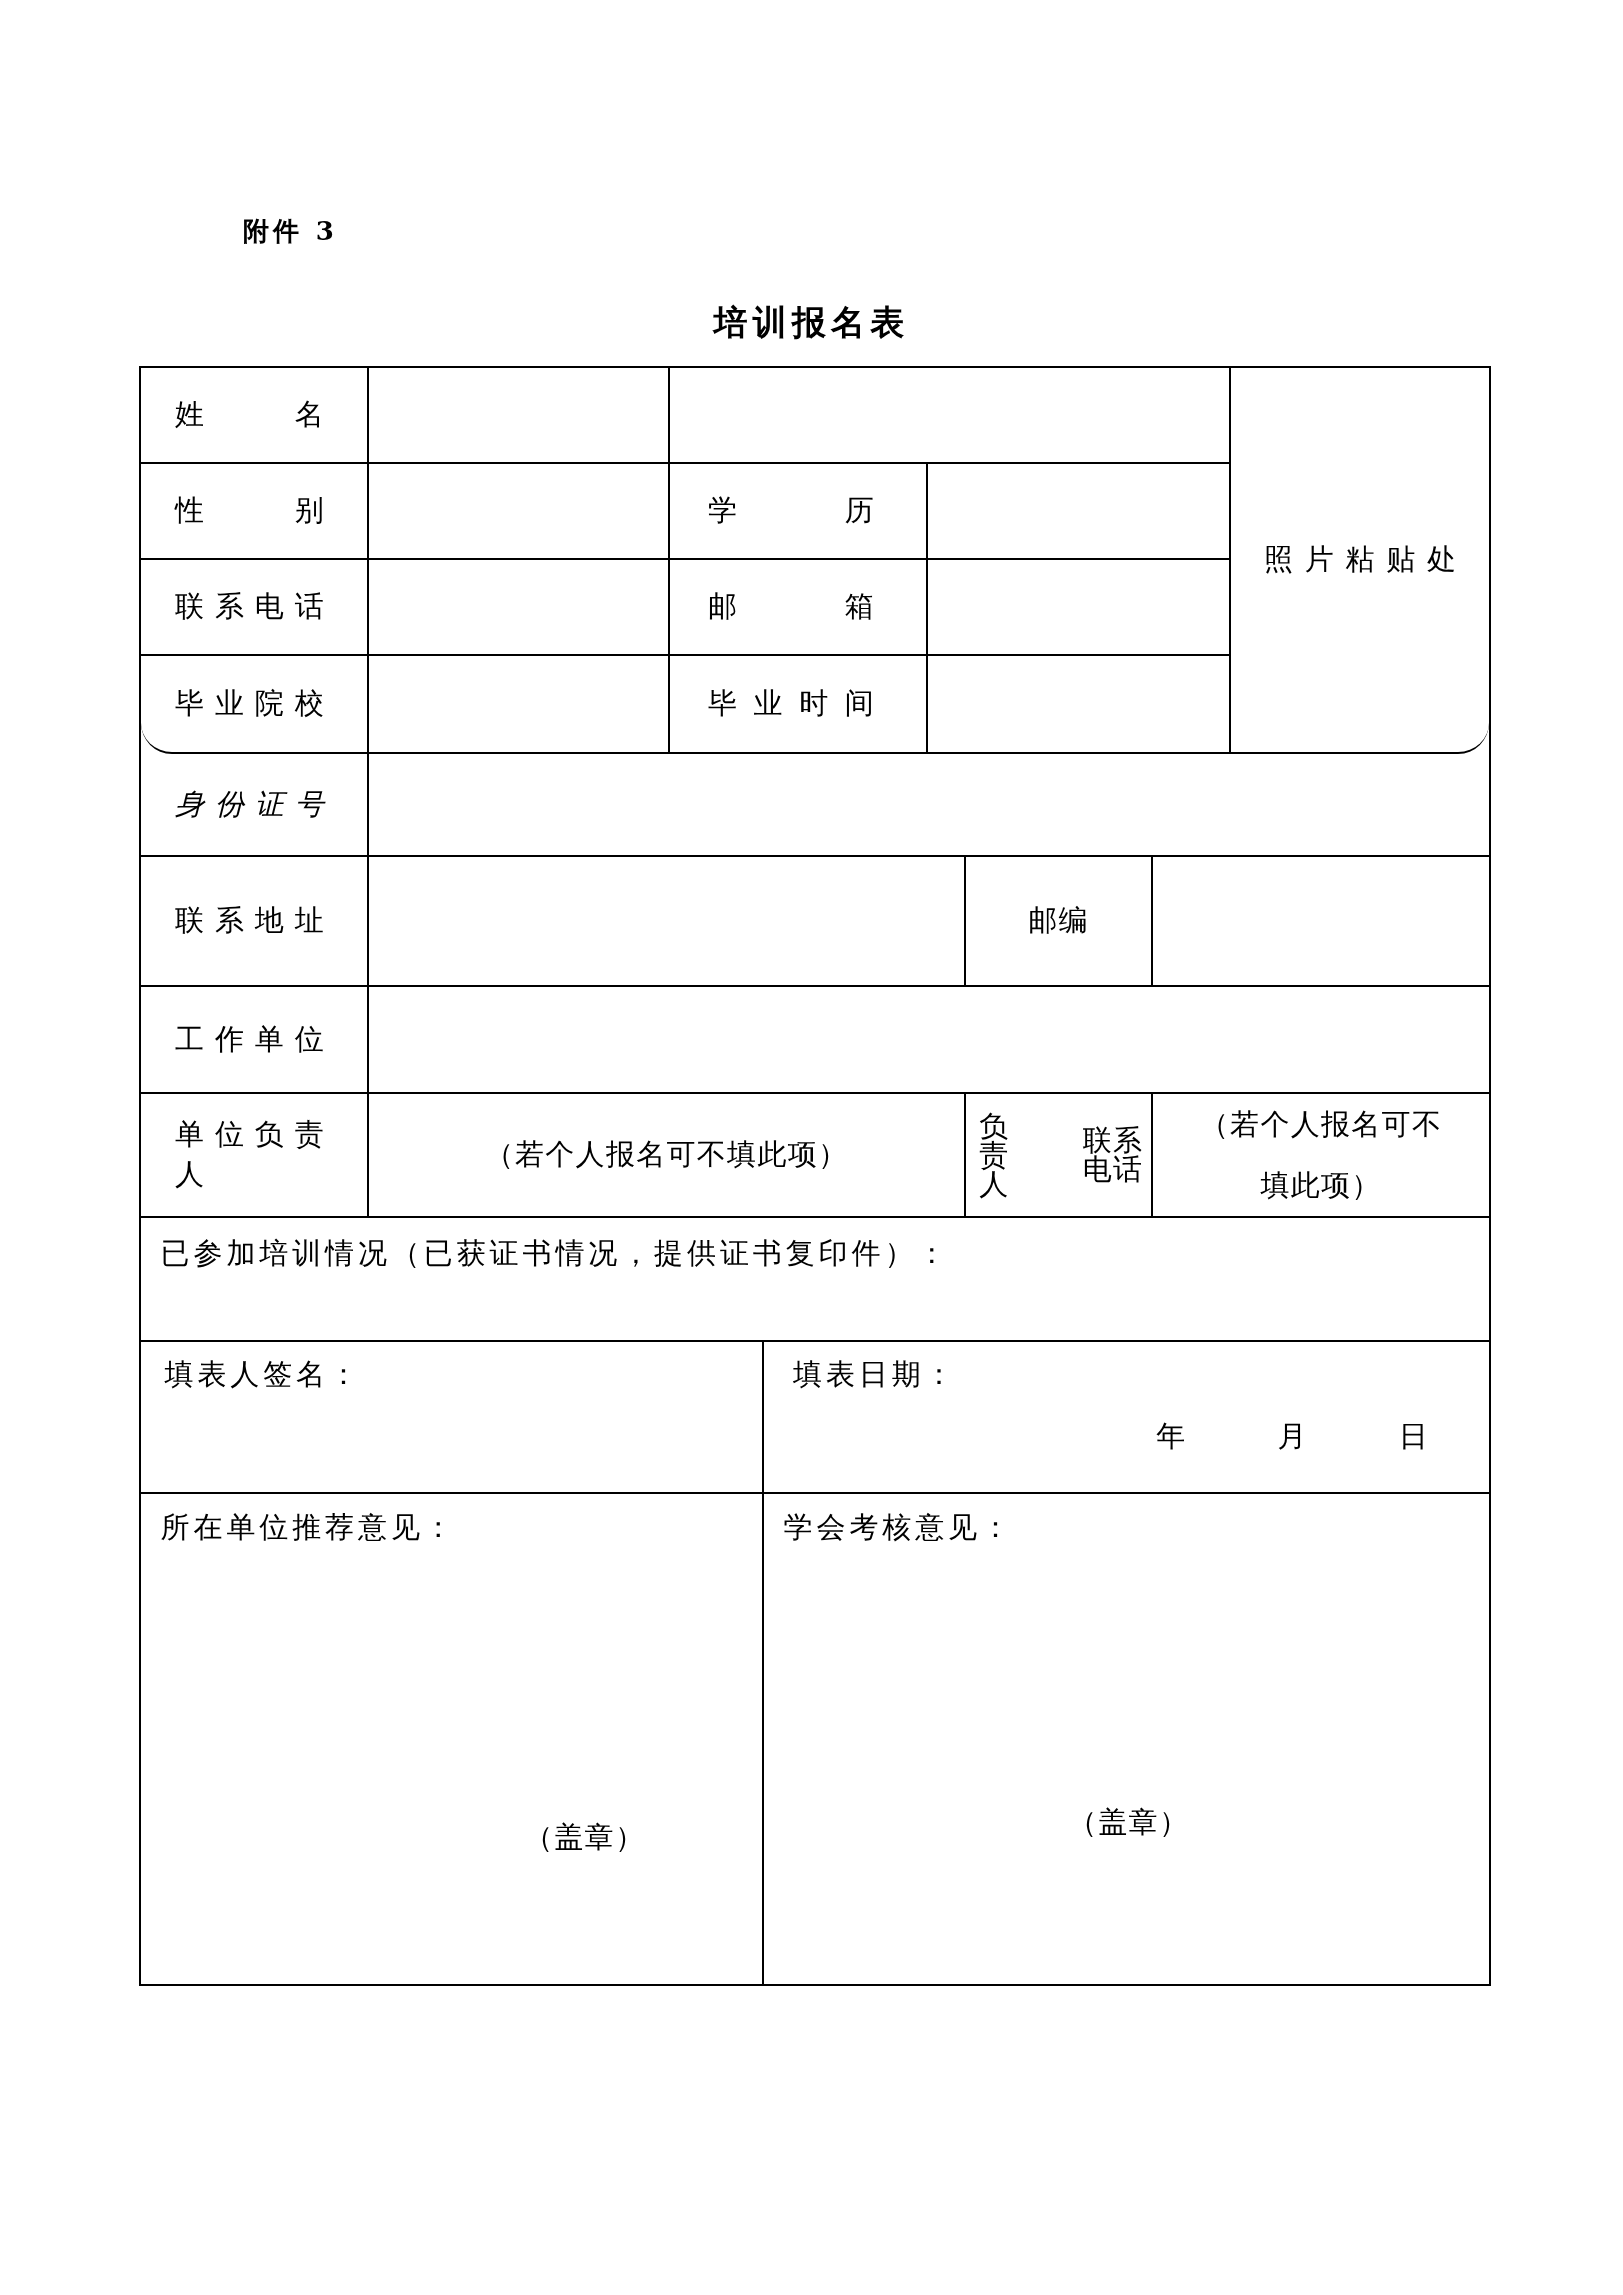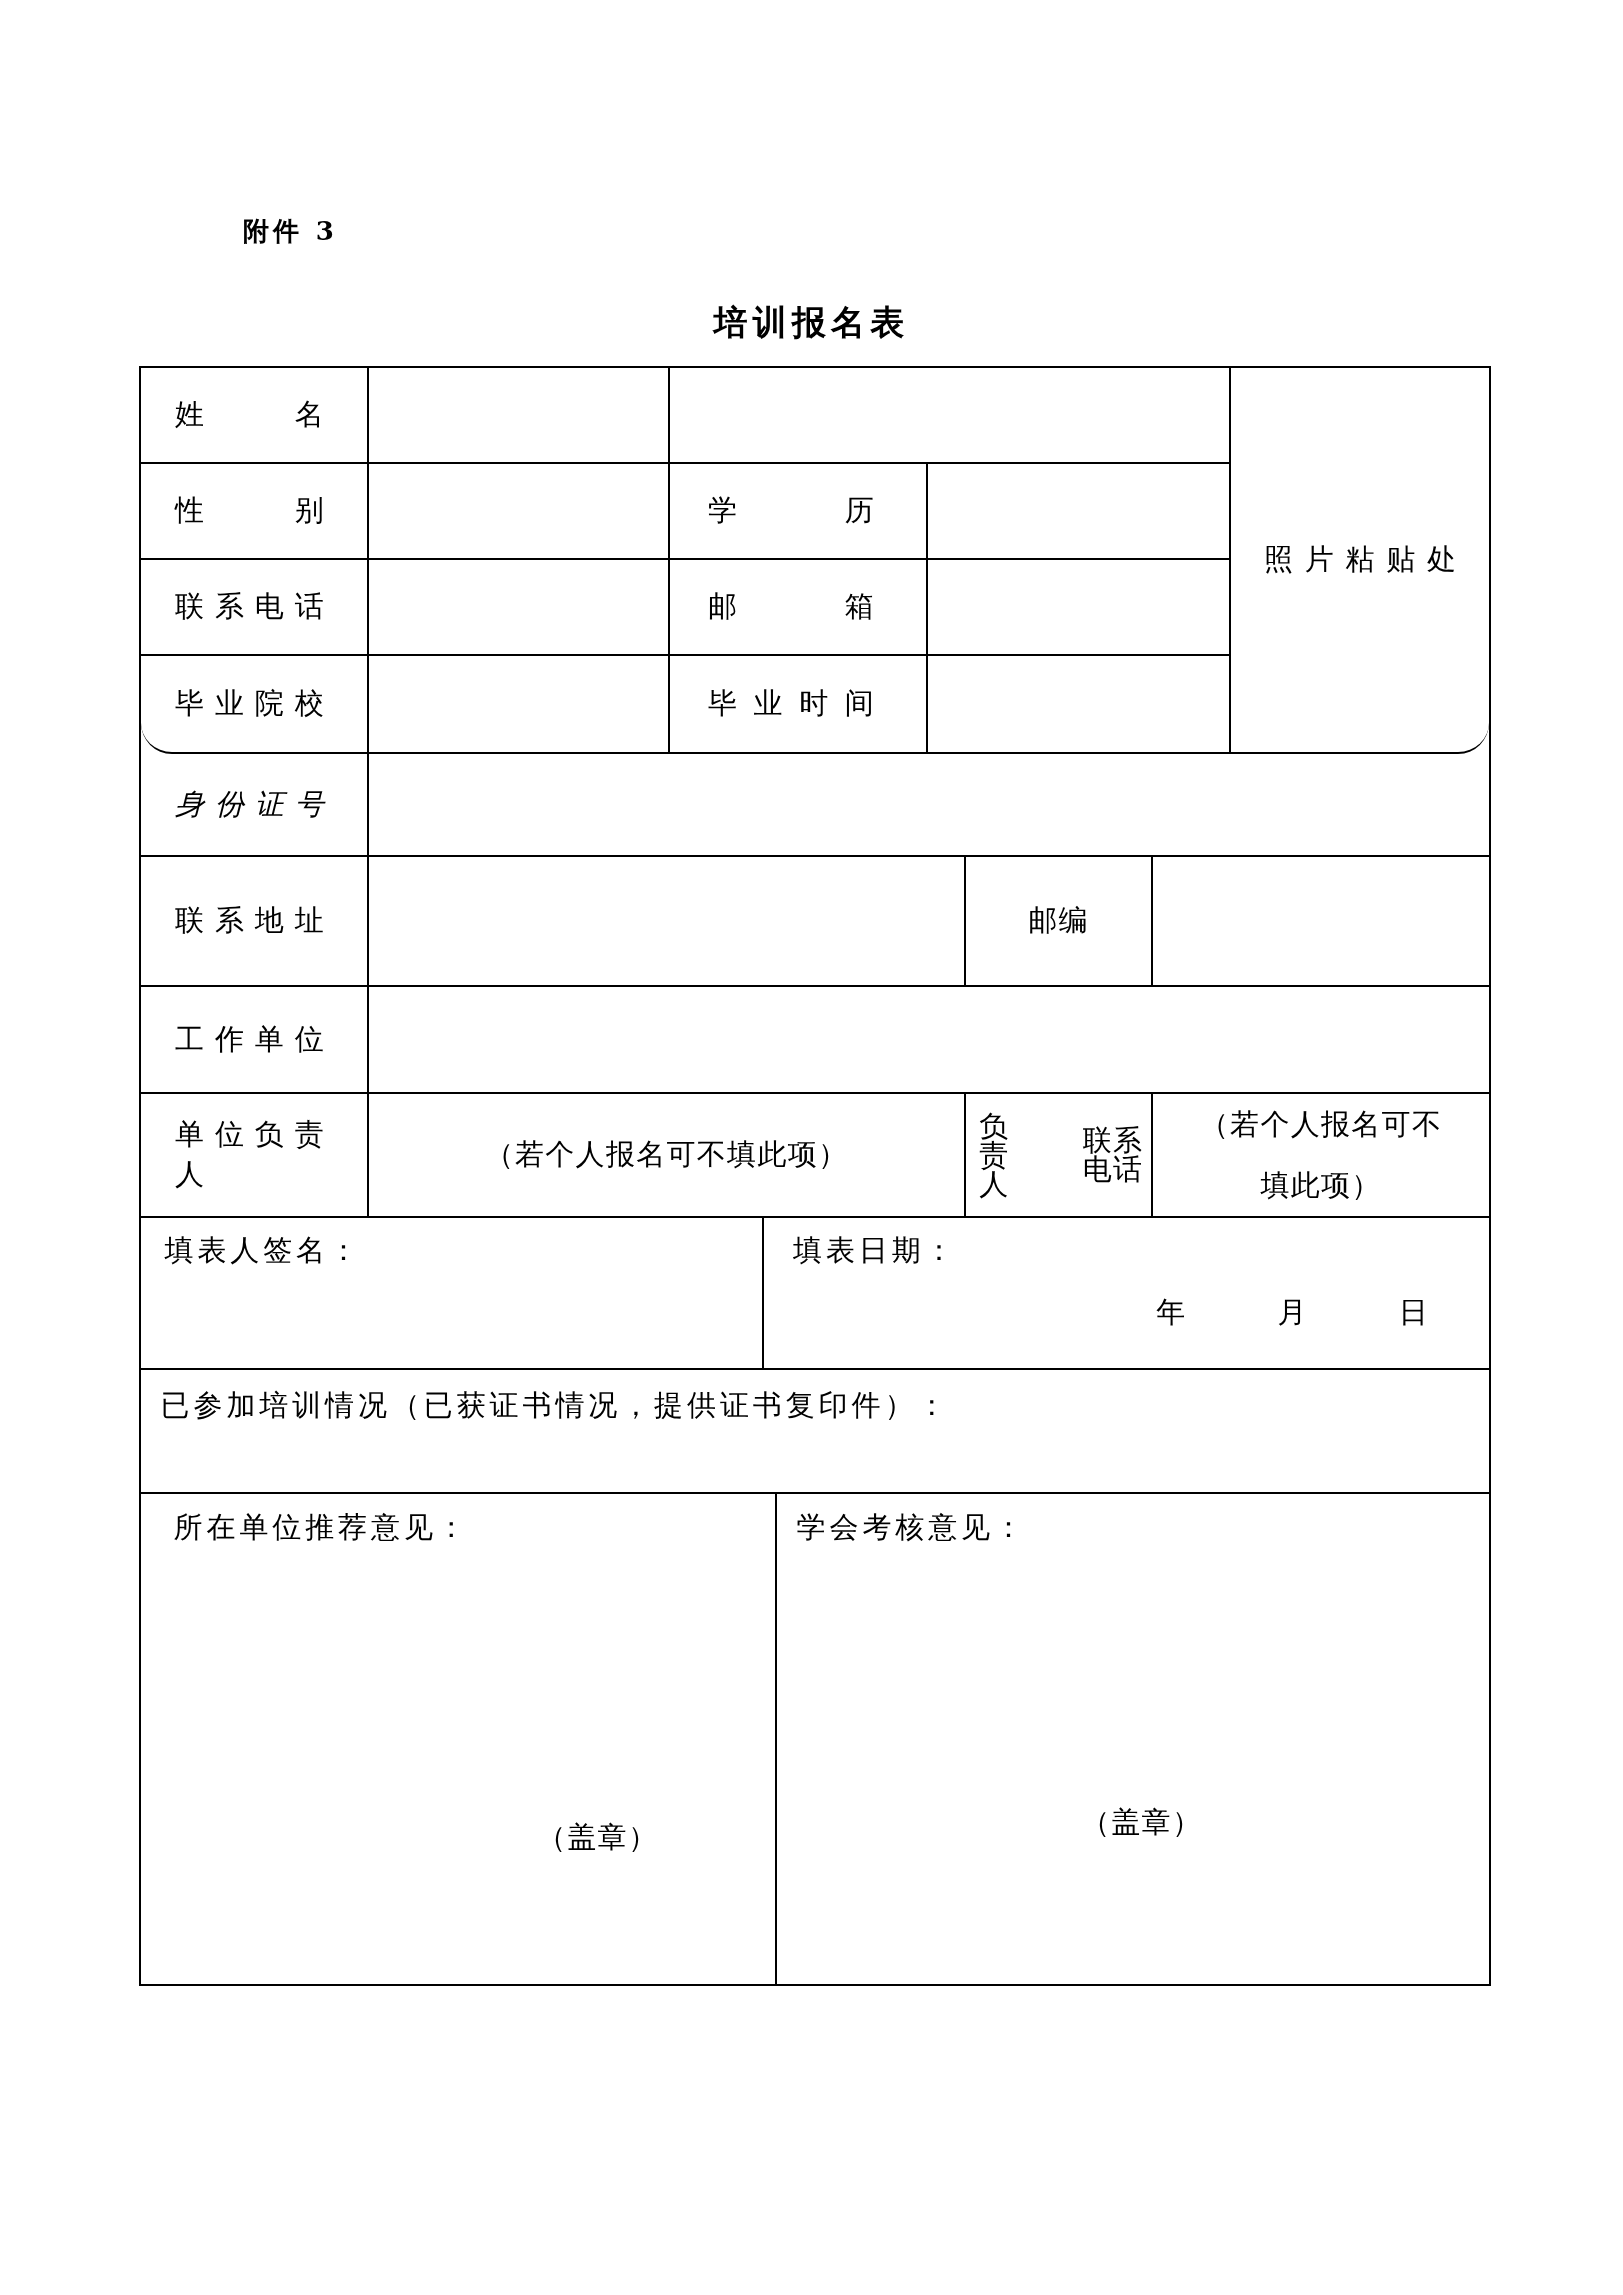--- a/index.html
+++ b/index.html
@@ -73,21 +73,21 @@
   
   .h-top { height:386px;border-radius:31px; }
   .sub-row { height:96px; }
   .sub-row.s4 { flex:1; }
   .h-r5 { height:103px;font-style:italic; }
   .h-r6 { height:107px; }
   .h-r7 { height:130px; }
   .h-r8 { height:124px; }
   .h-r9 { height:124px; }
   .h-r10 { height:152px; }
-  .h-r11 { height:490px;padding-left:13px; }
+  .h-r11 { height:490px; }
   
   .w-addr-val { width:597px; }
   .w-post { width:187px; }
   .w-tail { flex:1; }
   .w-half { width:623px; }
 </style>
 </head>
 <body>
 
 <div class="attachment">附件 3</div>
@@ -198,33 +198,33 @@
       </div>
     <div class="cell w-post stack">
       <div>负责人</div>
       <div>联系电话</div>
     </div>
     <div class="cell w-tail last">
         <span class="wrap-note">（若个人报名可不填此项）</span>
       </div>
   </div>
 
+  <div class="row h-r9">
+    <div class="cell w-tail last topleft-cell">
+      <span class="r9-label">已参加培训情况（已获证书情况，提供证书复印件）：</span>
+    </div>
+  </div>
+
   <div class="row h-r10">
     <div class="cell w-half topleft-cell">
       <span class="r10-left-label">填表人签名：</span>
     </div>
     <div class="cell w-tail last r10-right">
       <div class="r10-date-label">填表日期：</div>
       <div class="r10-ymd">年　　　月　　　日</div>
-    </div>
-  </div>
-
-  <div class="row h-r9">
-    <div class="cell w-tail last topleft-cell">
-      <span class="r9-label">已参加培训情况（已获证书情况，提供证书复印件）：</span>
     </div>
   </div>
 
   <div class="row h-r11">
     <div class="cell w-half r11-cell">
       <div class="r11-label">所在单位推荐意见：</div>
       <div class="seal seal-left">（盖章）</div>
     </div>
     <div class="cell w-tail last r11-cell">
       <div class="r11-label">学会考核意见：</div>

